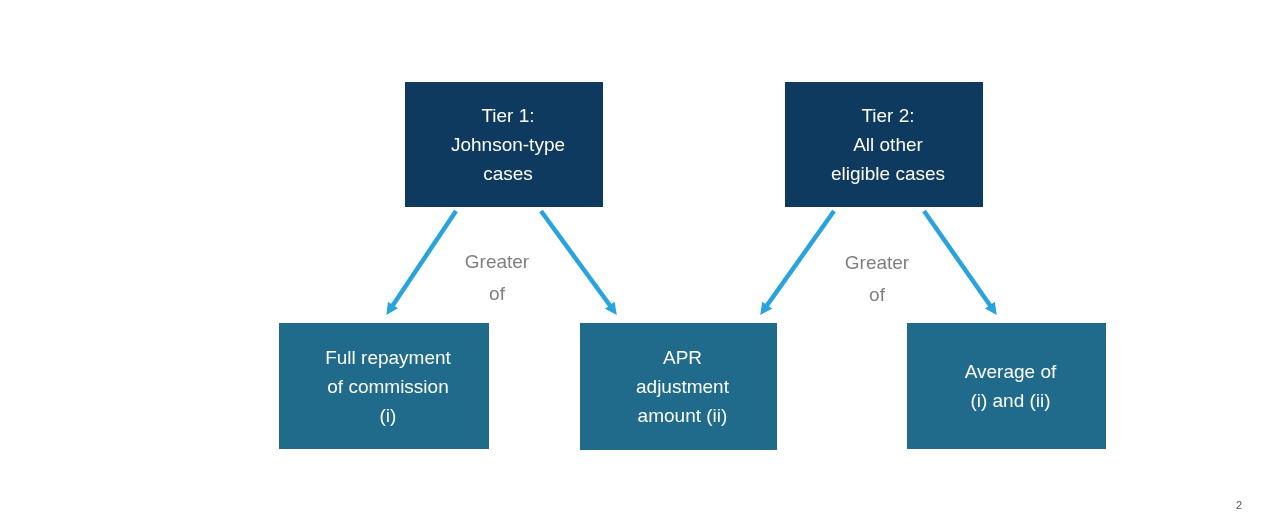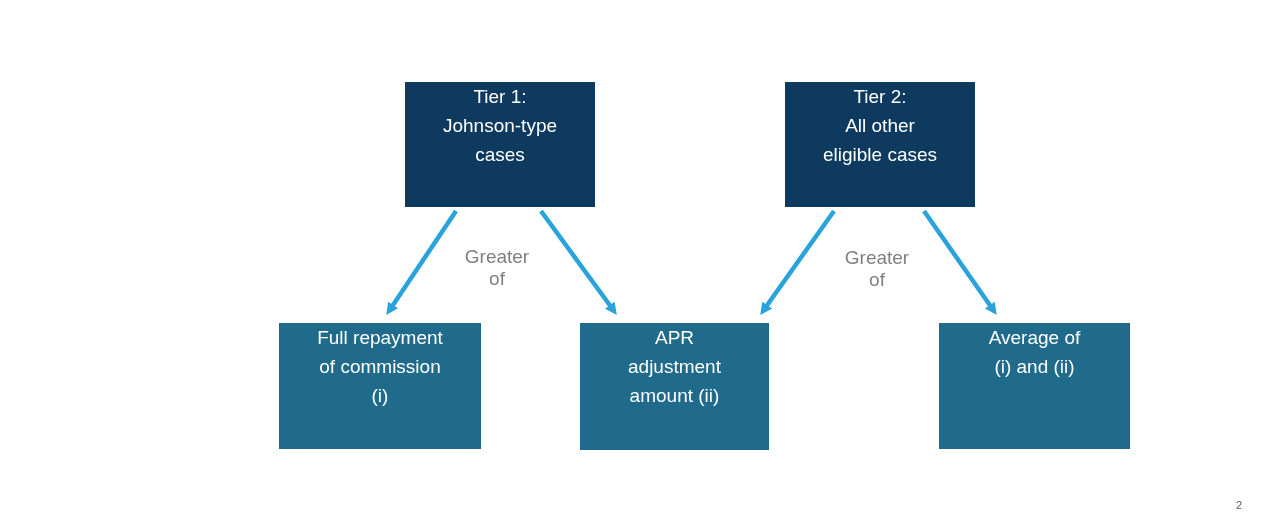--- a/index.html
+++ b/index.html
@@ -11,43 +11,45 @@
   .slide {
     position: relative;
     width: 1280px;
     height: 518px;
     background: var(--background, #ffffff);
     overflow: hidden;
   }
   .node {
     position: absolute;
     display: flex;
+    align-items: center;
     justify-content: center;
     text-align: center;
     color: var(--box-text, #ffffff);
     font-size: 19px;
     line-height: 29px;
     white-space: pre-line;
+    padding-left: 8px;
   }
   .node.tier { background: var(--tier-box, #0d3a5e); }
   .node.outcome { background: var(--outcome-box, #206b8c); }
 
   #tier1 { left: 405px; top: 82px;  width: 190px; height: 125px; }
   #tier2 { left: 785px; top: 82px;  width: 190px; height: 125px; }
   #outcome1 { left: 279px; top: 323px; width: 202px; height: 126px; }
   #outcome2 { left: 580px; top: 323px; width: 189px; height: 127px; }
-  #outcome3 { left: 907px; top: 323px; width: 191px; height: 126px; margin-left: 32px; }
+  #outcome3 { left: 907px; top: 323px; width: 191px; height: 126px; }
 
   .edge-label {
     position: absolute;
     width: 140px;
     text-align: center;
     color: var(--edge-label-text, #7f7f7f);
     font-size: 19px;
-    line-height: 22px;
+    line-height: 32px;
     white-space: pre-line;
   }
   #edge-label-left  { left: 427px; top: 246px; }
   #edge-label-right { left: 807px; top: 247px; }
 
   .connectors {
     position: absolute;
     left: 0; top: 0;
     width: 1280px;
     height: 518px;

